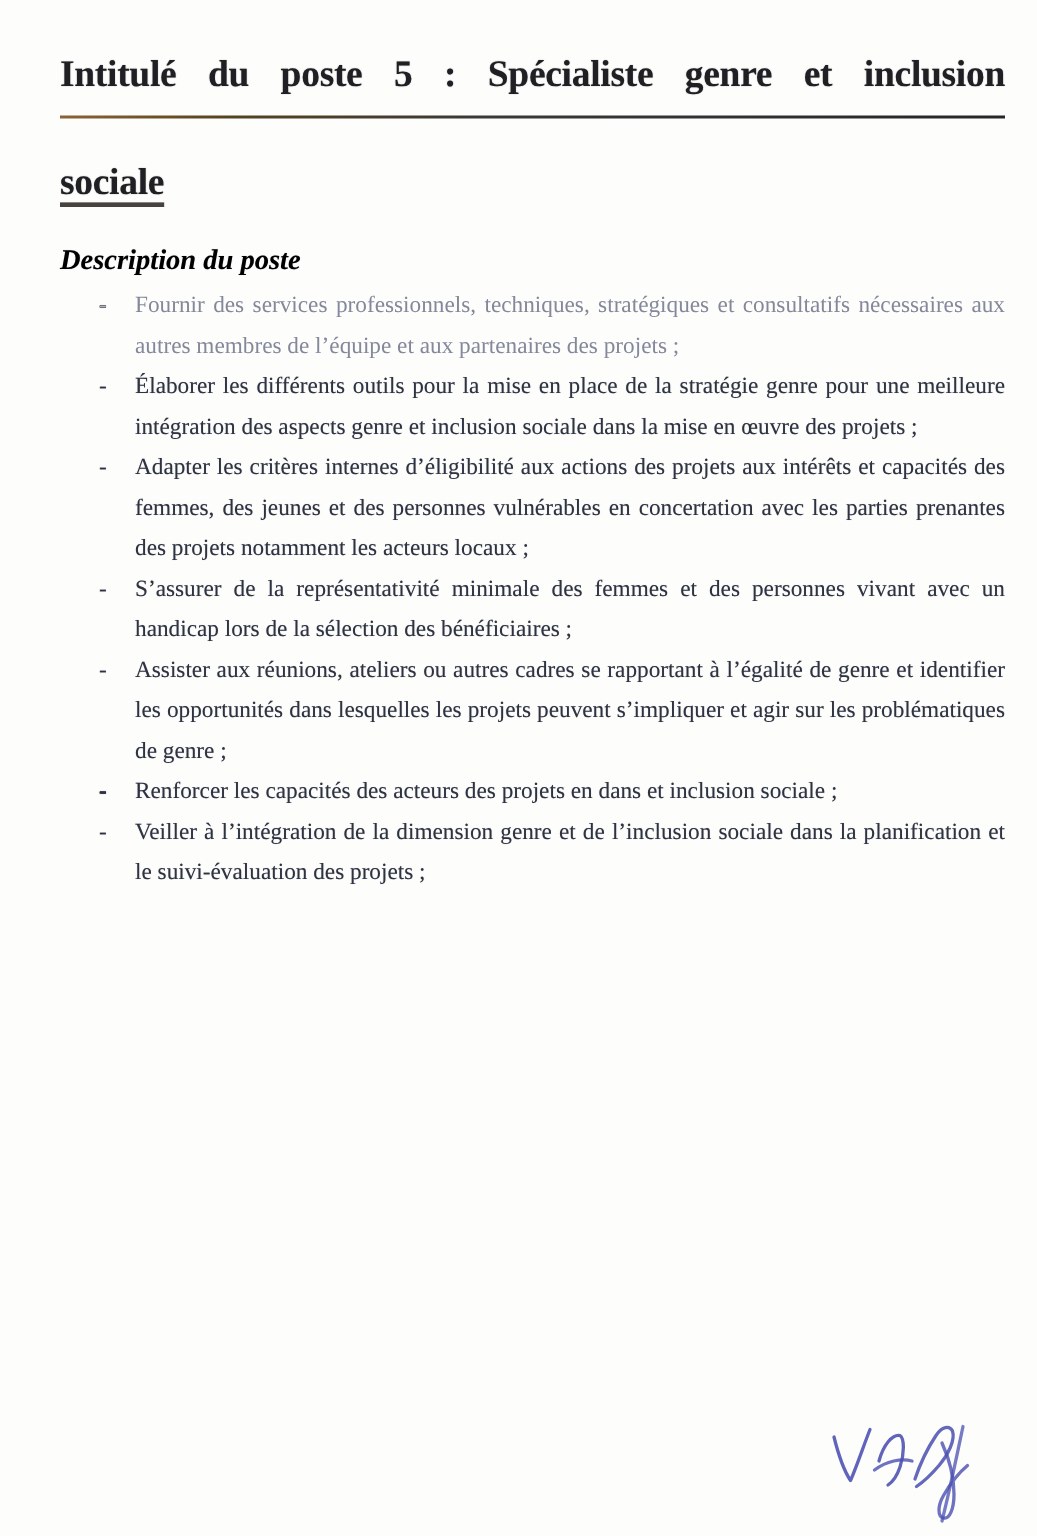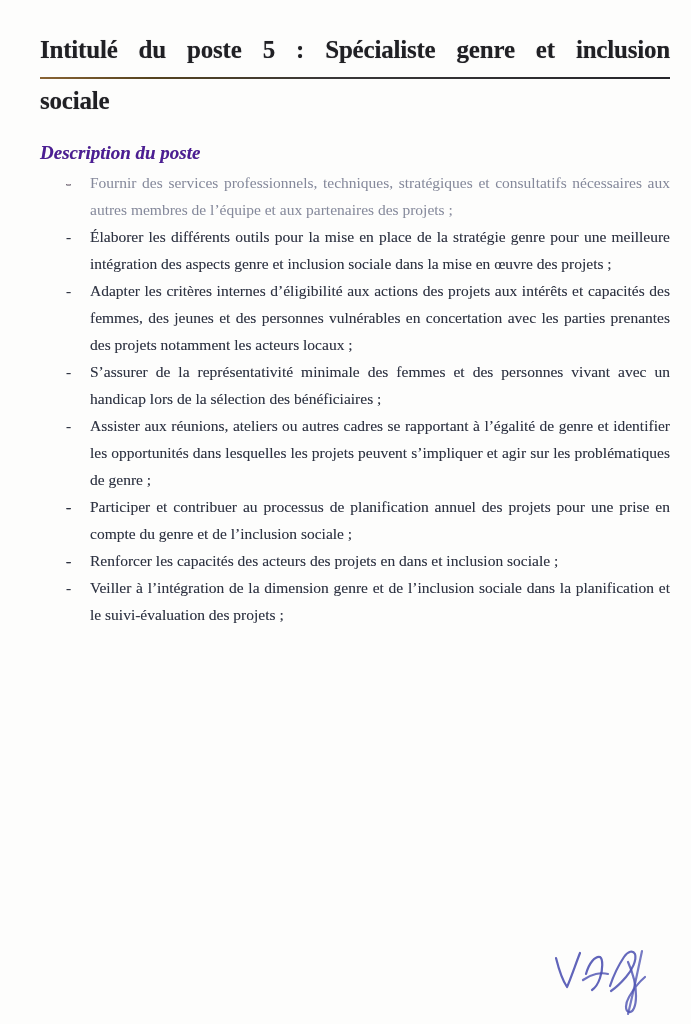--- a/index.html
+++ b/index.html
@@ -34,32 +34,34 @@
   h1.doc-title .t1 {
     display: block;
     text-align: justify;
     text-align-last: justify;
     border-bottom: 2.5px solid #33343a;
     border-image: linear-gradient(90deg, #8a6434 0%, #55431f 18%, #3a3838 45%, #26262b 100%) 1;
     padding-bottom: 5px;
   }
   h1.doc-title .t2 {
     display: inline-block;
+    text-decoration: underline;
     text-decoration-thickness: 2.5px;
     text-underline-offset: 6px;
     text-decoration-color: #47423e;
+    margin-top: 21px;
   }
   
   h2.section-heading {
     margin: 18px 0 0 0;
     font-size: 19px;
     font-weight: bold;
     font-style: italic;
     line-height: 24px;
-    color: #4c1d95;
+    color: #000000;
     text-shadow: 0 0 0.6px rgba(30,30,40,0.4);
   }
   
   p.intro {
     margin: 8px 0 0 0;
     font-size: 15.5px;
     line-height: 33px;
     text-align: justify;
     color: var(--intro-ink, #2f3a55);
     text-shadow: 0 0 0.6px rgba(40,50,80,0.35);
@@ -123,21 +125,21 @@
   <ul class="duties">
       <li><span class="dash">-</span></li>
       <li><span class="dash">-</span></li>
       <li><span class="dash">-</span></li>
       <li><span class="dash">-</span><span>Fournir des services professionnels, techniques, stratégiques et consultatifs nécessaires aux autres membres de l’équipe et aux partenaires des projets ;</span></li>
       <li><span class="dash">-</span><span>Élaborer les différents outils pour la mise en place de la stratégie genre pour une meilleure intégration des aspects genre et inclusion sociale dans la mise en œuvre des projets ;</span></li>
       <li><span class="dash">-</span><span>Adapter les critères internes d’éligibilité aux actions des projets aux intérêts et capacités des femmes, des jeunes et des personnes vulnérables en concertation avec les parties prenantes des projets notamment les acteurs locaux ;</span></li>
       <li><span class="dash">-</span><span>S’assurer de la représentativité minimale des femmes et des personnes vivant avec un handicap lors de la sélection des bénéficiaires ;</span></li>
       <li><span class="dash">-</span><span>Assister aux réunions, ateliers ou autres cadres se rapportant à l’égalité de genre et identifier les opportunités dans lesquelles les projets peuvent s’impliquer et agir sur les problématiques de genre ;</span></li>
       <li><span class="dash">-</span></li>
-      <li><span class="dash">-</span><span>Participer et contribuer au processus de planification annuel des projets pour une prise en compte du genre et de l’inclusion sociale ;</span></li>
+      <li><span class="dash">-</span></li>
       <li><span class="dash">-</span></li>
       <li><span class="dash">-</span><span>Renforcer les capacités des acteurs des projets en dans et inclusion sociale ;</span></li>
       <li><span class="dash">-</span><span>Veiller à l’intégration de la dimension genre et de l’inclusion sociale dans la planification et le suivi-évaluation des projets ;</span></li>
     </ul>
 
   <div class="signature">
     <svg viewBox="0 0 112 74" xmlns="http://www.w3.org/2000/svg" aria-hidden="true">
 
       <path d="M8,14 C11,26 15,37 19,43 C23,34 28,19 32,9" opacity="0.88"></path>
 

